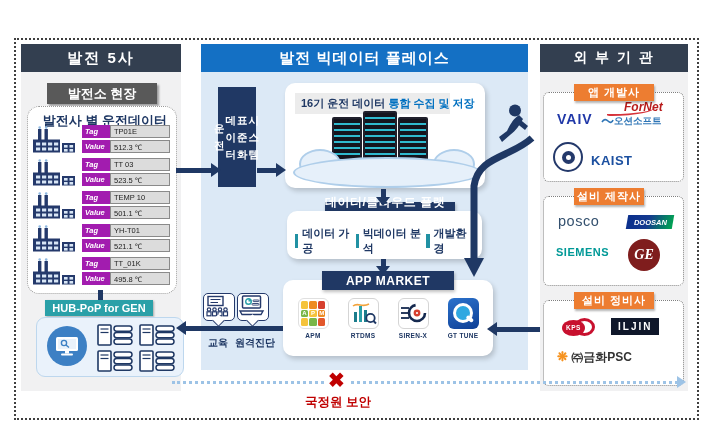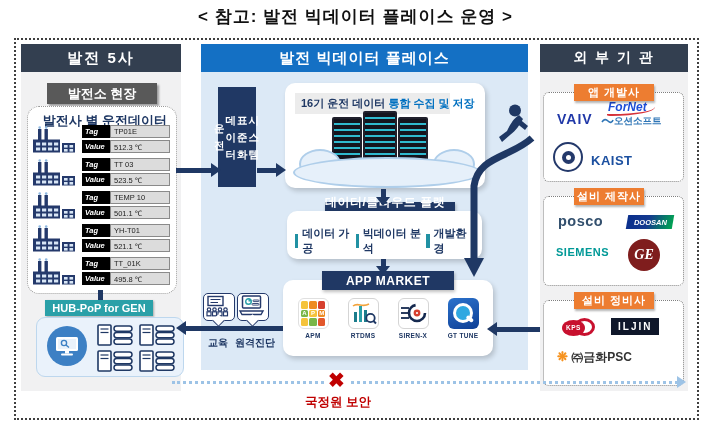--- a/index.html
+++ b/index.html
@@ -14,21 +14,21 @@
   .blue-hdr{background:#1470C4;color:#fff;font-weight:bold;letter-spacing:1px;}
   
   .panel-gray{background:#F1F1F2;}
   .panel-blue{background:#DCE9F6;}
   .site-hdr{background:#595959;color:#fff;font-weight:bold;font-size:13px;box-shadow:1.5px 1.5px 2px rgba(0,0,0,.35);}
   .roundbox{background:#fff;border:1.6px dotted #9a9a9a;border-radius:12px;}
   .datalabel{color:#1F3864;font-weight:bold;font-size:13px;}
   .sensor-row{left:0;width:148px;height:28px;}
   .kv{position:absolute;left:54px;top:0;width:88px;}
   .krow{display:flex;height:13px;margin-bottom:2px;}
-  .k{width:28px;background:#000000;color:#fff;font-size:7.5px;font-weight:bold;font-style:italic;
+  .k{width:28px;background:#a21caf;color:#fff;font-size:7.5px;font-weight:bold;font-style:italic;
      display:flex;align-items:center;padding-left:3px;box-sizing:border-box;}
   .v{flex:1;background:#DCDCDC;border:1px solid #8a8a8a;color:#222;font-size:7.5px;
      display:flex;align-items:center;padding-left:3px;box-sizing:border-box;}
   .hub-hdr{background:#2AA0A8;color:#fff;font-weight:bold;font-size:11px;box-shadow:1px 1px 2px rgba(0,0,0,.3);}
   .hub-body{background:#EAF2FB;border:1px solid #BDD7EE;border-radius:9px;}
   .monitor-circle{width:40px;height:40px;border-radius:50%;background:#3D80C4;}
   
   .std-box{background:#203864;color:#fff;font-weight:bold;font-size:10.5px;text-align:center;letter-spacing:1px;}
   .std-box div{line-height:17px;}
   .wbox{background:#fff;border-radius:10px;box-shadow:2px 3px 5px rgba(0,0,0,.18);}
@@ -83,21 +83,20 @@
   .dot-head{width:0;height:0;border-left:9px solid #9DC3E6;border-top:6px solid transparent;border-bottom:6px solid transparent;}
   .xmark{color:#C00000;font-size:20px;font-weight:900;background:#fff;padding:0 3px;line-height:1;}
   .sec-label{color:#C00000;font-weight:bold;font-size:12.5px;text-align:center;}
   .title{width:711px;text-align:center;font-size:17px;font-weight:600;color:#111;letter-spacing:1px;}
 </style>
 </head>
 <body>
 
 <div id="canvas">
 
-  <div class="abs title" style="top:5px;left:0;">&lt; 참고: 발전 빅데이터 플레이스 운영 &gt;</div>
 
   <div class="abs outer-frame"></div>
 
   <div class="abs panel-gray" style="left:21px;top:44px;width:160px;height:347px;">
     <div class="abs dark-hdr flexc" style="left:0;top:0;width:160px;height:28px;font-size:15px;">발전 5사</div>
     <div class="abs site-hdr flexc" style="left:26px;top:39px;width:110px;height:21px;">발전소 현장</div>
 
     <div class="abs roundbox" style="left:6px;top:62px;width:148px;height:186px;">
       <div class="abs datalabel" style="top:5px;right:9px;">발전사 별 운전데이터</div>
 
@@ -477,36 +476,36 @@
   <div class="abs hline" style="left:186px;top:326px;width:97px;"></div>
 
   <div class="abs head-l" style="left:487px;top:322px;"></div>
   <div class="abs hline" style="left:497px;top:327px;width:46px;"></div>
 
   <div class="abs panel-gray" style="left:540px;top:44px;width:148px;height:347px;"></div>
   <div class="abs dark-hdr flexc" style="left:540px;top:44px;width:148px;height:28px;font-size:14px;">외 부 기 관</div>
 
   <div class="grp-box" style="left:543px;top:92px;width:139px;height:88px;">
     <div class="logo" style="left:13px;top:18px;font-size:14px;font-weight:800;color:#2038A8;letter-spacing:1px;">VAIV</div>
-    <div class="logo" style="left:64px;top:7px;font-size:12px;font-weight:bold;font-style:italic;color:#1d4ed8;">ForNet</div>
+    <div class="logo" style="left:80px;top:7px;font-size:12px;font-weight:bold;font-style:italic;color:#b91c1c;">ForNet</div>
     <div class="logo" style="left:63px;top:13px;width:48px;height:8px;border-bottom:2.5px solid #D6333B;border-radius:0 0 90% 10%;"></div>
     <div class="logo" style="left:57px;top:22px;font-size:9.5px;font-weight:bold;color:#2E75B6;"><svg width="13" height="8" viewBox="0 0 13 8" style="vertical-align:-1px;">
           <path d="M1 5 C3 2, 5 2, 7 4 S11 6, 12 3" fill="none" stroke="#2E75B6" stroke-width="1.6"></path>
         </svg><span>오션소프트</span></div>
     <div class="logo flexc" style="left:9px;top:49px;width:26px;height:26px;border:2px solid #24396B;border-radius:50%;">
       <div style="width:13px;height:13px;background:#24396B;border-radius:50%;display:flex;align-items:center;justify-content:center;">
         <div style="width:5px;height:5px;background:#fff;border-radius:50%;"></div>
       </div>
     </div>
     <div class="logo" style="left:47px;top:60px;font-size:13px;font-weight:800;color:#1C50A0;letter-spacing:.5px;">KAIST</div>
   </div>
   <div class="grp-hdr" style="left:574px;top:84px;width:80px;height:17px;">앱 개발사</div>
 
   <div class="grp-box" style="left:543px;top:196px;width:139px;height:88px;">
-    <div class="logo" style="left:14px;top:16px;font-size:14.5px;font-weight:bold;color:#33506E;letter-spacing:.5px;">posco</div>
+    <div class="logo" style="left:14px;top:16px;font-size:14.5px;font-weight:normal;color:#33506E;letter-spacing:.5px;">posco</div>
     <div class="logo doosan" style="left:83px;top:18px;width:46px;height:14px;">
         <span style="font-size:7.5px;font-weight:800;font-style:italic;color:#fff;transform:skewX(10deg);">DOOSAN</span>
       </div>
     <div class="logo" style="left:12px;top:49px;font-size:11px;font-weight:800;color:#019997;letter-spacing:.5px;">SIEMENS</div>
     <div class="logo ge-circle" style="left:84px;top:42px;">GE</div>
   </div>
   <div class="grp-hdr" style="left:574px;top:188px;width:70px;height:17px;">설비 제작사</div>
 
   <div class="grp-box" style="left:543px;top:300px;width:139px;height:84px;">
     <div class="logo" style="left:18px;top:15px;width:36px;height:24px;">

